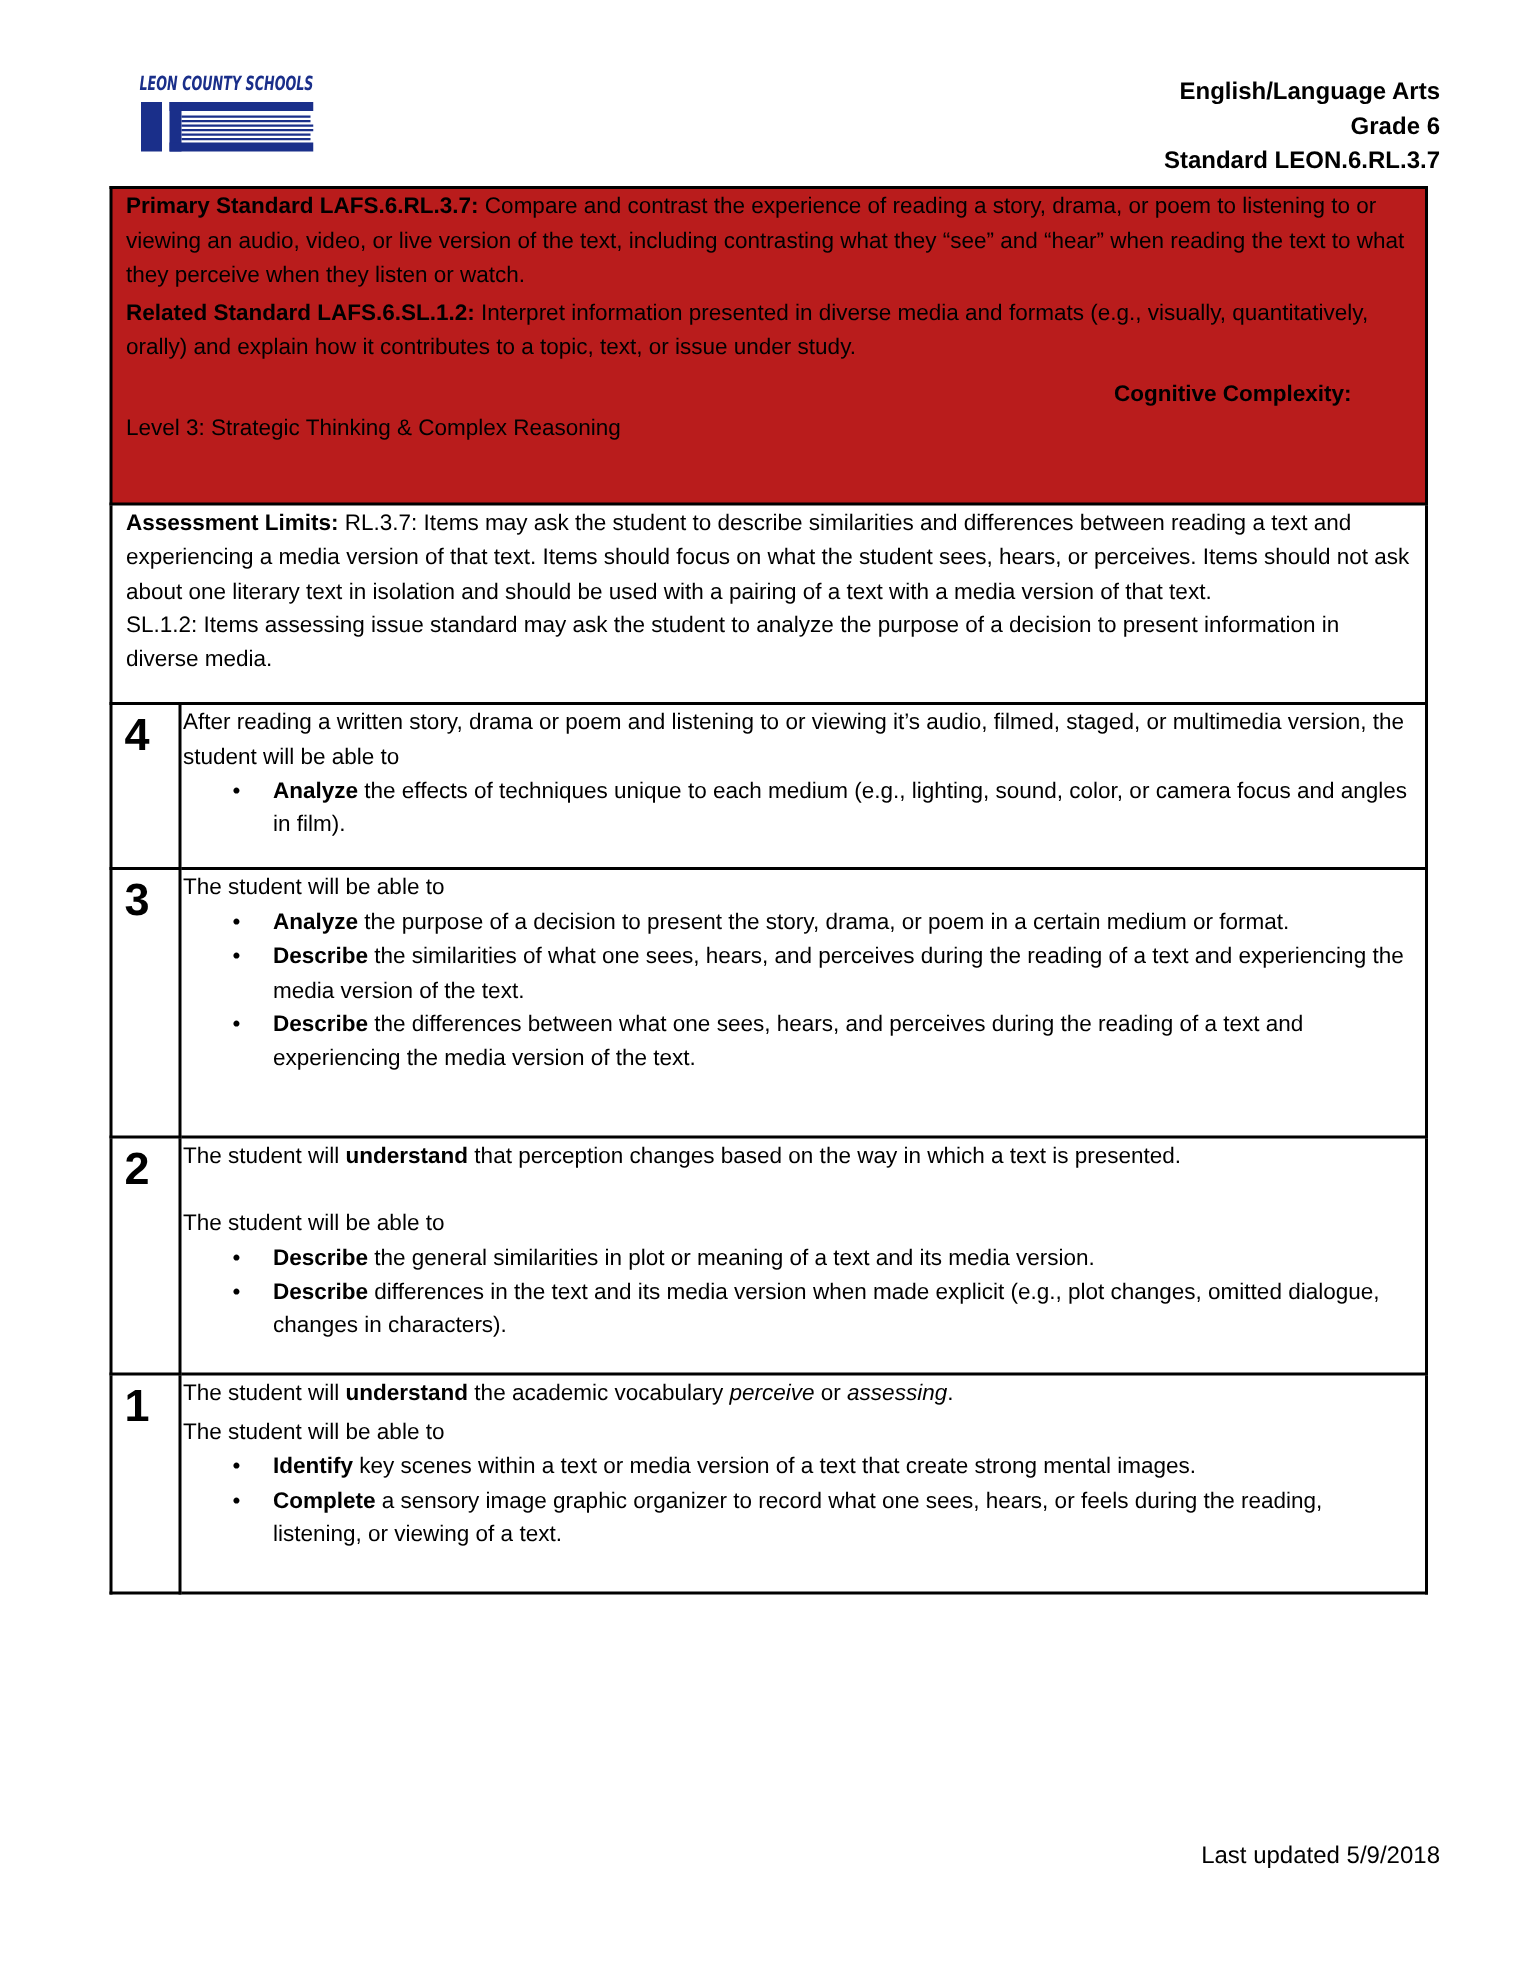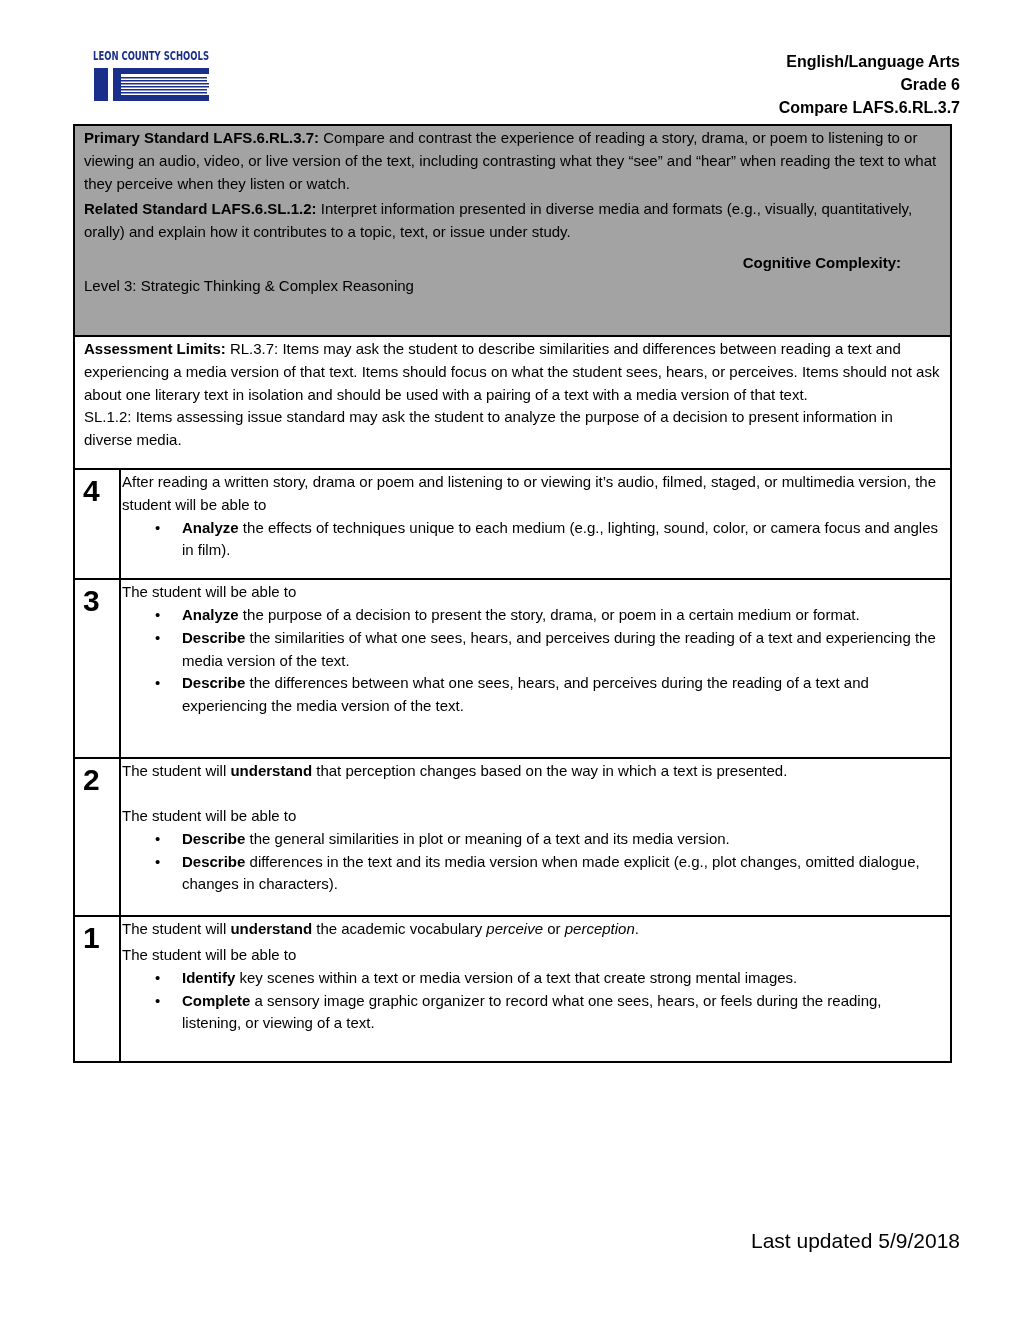--- a/index.html
+++ b/index.html
@@ -1,50 +1,50 @@
 <!DOCTYPE html>
 <html><head>
 <meta charset="utf-8">
 <style>
   html, body { margin: 0; padding: 0; background: #ffffff; }
   body {
     width: 1020px; height: 1320px; position: relative; overflow: hidden;
     font-family: "Liberation Sans", sans-serif; color: #000;
   }
   .logo {
-    position: absolute; left: 93px; top: 48px; width: 116px; height: 54px;
+    position: absolute; left: 93px; top: 48px; width: 116px; height: 54px; font-style: italic;
   }
   .header-right {
     position: absolute; right: 60px; top: 50px; text-align: right;
     font-weight: bold; font-size: 16px; line-height: 23px;
   }
   .doc-table {
     position: absolute; left: 73px; top: 124px; width: 879px;
     border-collapse: collapse; table-layout: fixed;
     font-size: 15px; line-height: 22.8px;
   }
   .doc-table td { border: 2px solid #000; vertical-align: top; }
-  .cell-primary { background: #a3a3a3; padding: 1px 9px 18px 9px; height: 190px; }
+  .cell-primary { background: #b91c1c; padding: 1px 9px 18px 9px; height: 190px; }
   .cell-limits { padding: 1px 9px 16px 9px; margin-top: 28px; }
   .level-num {
     width: 42px; font-size: 30px; font-weight: bold; padding: 6px 0 0 8px; line-height: 30px;
   }
   .level-body { padding: 1px 9px 16px 1px; }
   p { margin: 0; }
   .gap-small { margin-top: 3px; }
   .gap-big { margin-top: 22px; }
   .cog-label { text-align: right; padding-right: 40px; font-weight: bold; margin-top: 8px; }
   ul { margin: 0; padding-left: 0; list-style: none; }
   li { position: relative; padding-left: 60px; }
   li::before {
     content: "\2022"; position: absolute; left: 33px; top: 0;
   }
   b { font-weight: bold; }
   .footer {
-    position: absolute; right: 60px; top: 1229px; font-size: 21px;
+    position: absolute; right: 60px; top: 1229px; font-size: 16px;
   }
 </style>
 </head>
 <body>
 
 <div class="logo">
   <svg width="116" height="54" viewBox="0 0 116 54">
     <text x="0" y="12" font-family="'DejaVu Sans', sans-serif" font-weight="bold" font-size="13" fill="#1a2f8a" textLength="116" lengthAdjust="spacingAndGlyphs">LEON COUNTY SCHOOLS</text>
     <rect x="1" y="20" width="14" height="33" fill="#1a2f8a"></rect>
     <rect x="20" y="20" width="96" height="6" fill="#1a2f8a"></rect>
@@ -55,21 +55,21 @@
     <rect x="28" y="35" width="88" height="1.5" fill="#1a2f8a"></rect>
     <rect x="28" y="38" width="88" height="1.5" fill="#1a2f8a"></rect>
     <rect x="28" y="41" width="86" height="1.5" fill="#1a2f8a"></rect>
     <rect x="28" y="44" width="86" height="1.5" fill="#1a2f8a"></rect>
   </svg>
 </div>
 
 <div class="header-right">
   <div>English/Language Arts</div>
   <div>Grade 6</div>
-  <div>Compare LAFS.6.RL.3.7</div>
+  <div>Standard LEON.6.RL.3.7</div>
 </div>
 
 <table class="doc-table">
   <colgroup>
       <col style="width:46px">
       <col>
     </colgroup>
   <tbody>
       <tr>
     <td colspan="2" class="cell-primary">
@@ -116,21 +116,21 @@
       <ul>
         <li><b>Describe</b><span> the general similarities in plot or meaning of a text and its media version.</span></li>
         <li><b>Describe</b><span> differences in the text and its media version when made explicit (e.g., plot changes, omitted dialogue, changes in characters).</span></li>
       </ul>
     </td>
   </tr>
 
   <tr>
     <td class="level-num">1</td>
     <td class="level-body" style="height:127px">
-      <p><span>The student will </span><b>understand</b><span> the academic vocabulary </span><i>perceive</i><span> or </span><i>perception</i><span>.</span></p>
+      <p><span>The student will </span><b>understand</b><span> the academic vocabulary </span><i>perceive</i><span> or </span><i>assessing</i><span>.</span></p>
       <p class="gap-small">The student will be able to</p>
       <ul>
         <li><b>Identify</b><span> key scenes within a text or media version of a text that create strong mental images.</span></li>
         <li><b>Complete</b><span> a sensory image graphic organizer to record what one sees, hears, or feels during the reading, listening, or viewing of a text.</span></li>
       </ul>
     </td>
   </tr>
 </tbody>
   </table>
 

